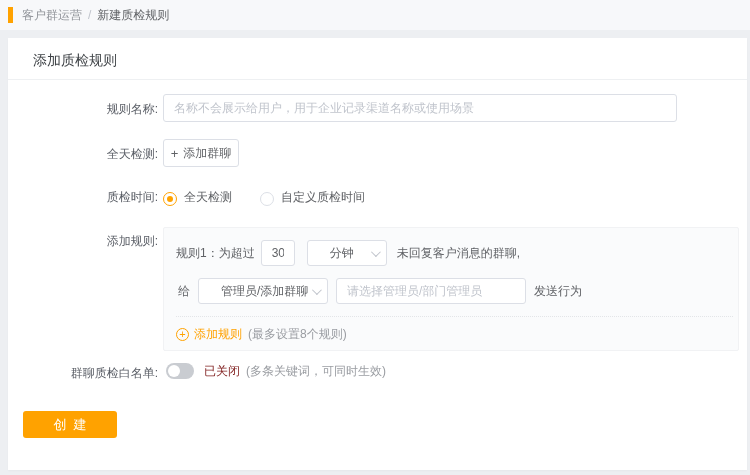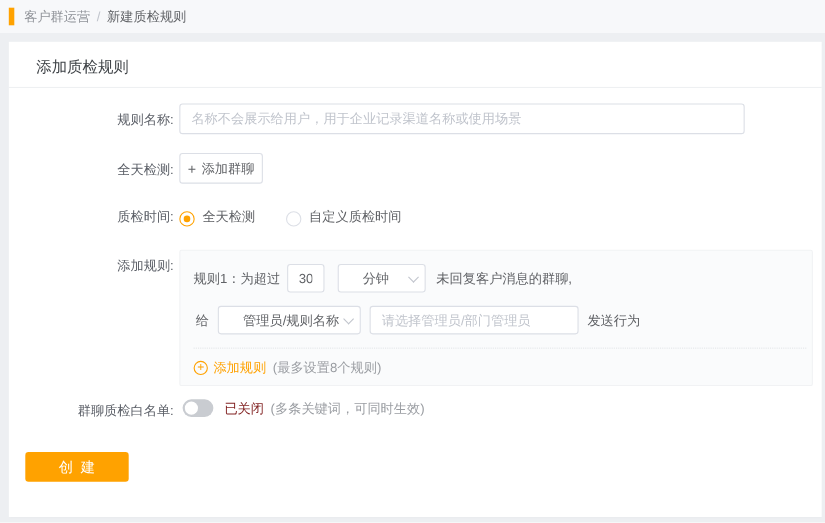--- a/index.html
+++ b/index.html
@@ -119,21 +119,21 @@
       <div class="select select-unit">
         <span>分钟</span>
         <span class="chevron"></span>
       </div>
       <span class="txt-ml10">未回复客户消息的群聊,</span>
     </div>
 
     <div class="panel-row panel-row2">
       <span>给</span>
       <div class="select select-recipient">
-        <span>管理员/规则名称</span>
+        <span>管理员/添加群聊</span>
         <span class="chevron"></span>
       </div>
       <input class="input recipient-input" type="text" placeholder="请选择管理员/部门管理员" style="">
       <span class="txt-ml8">发送行为</span>
     </div>
 
     <div class="panel-divider"></div>
 
     <div class="panel-row panel-row3">
       <span class="plus-circle">+</span>

